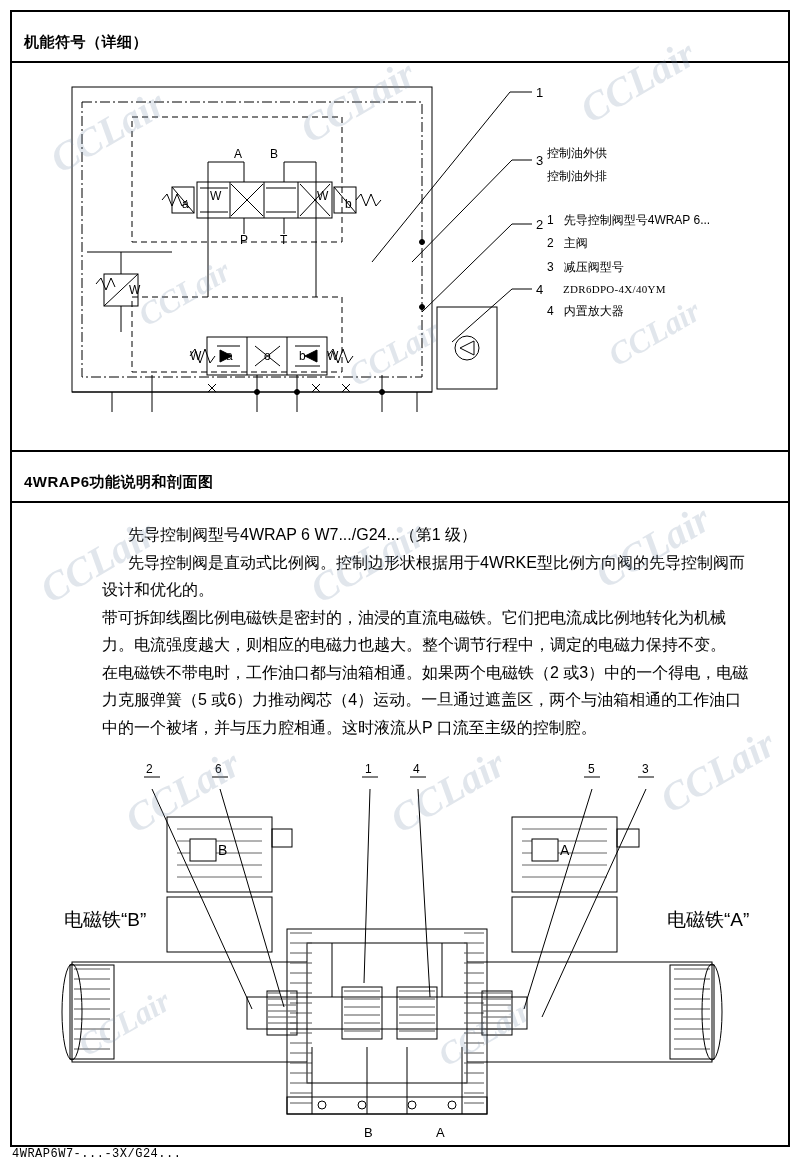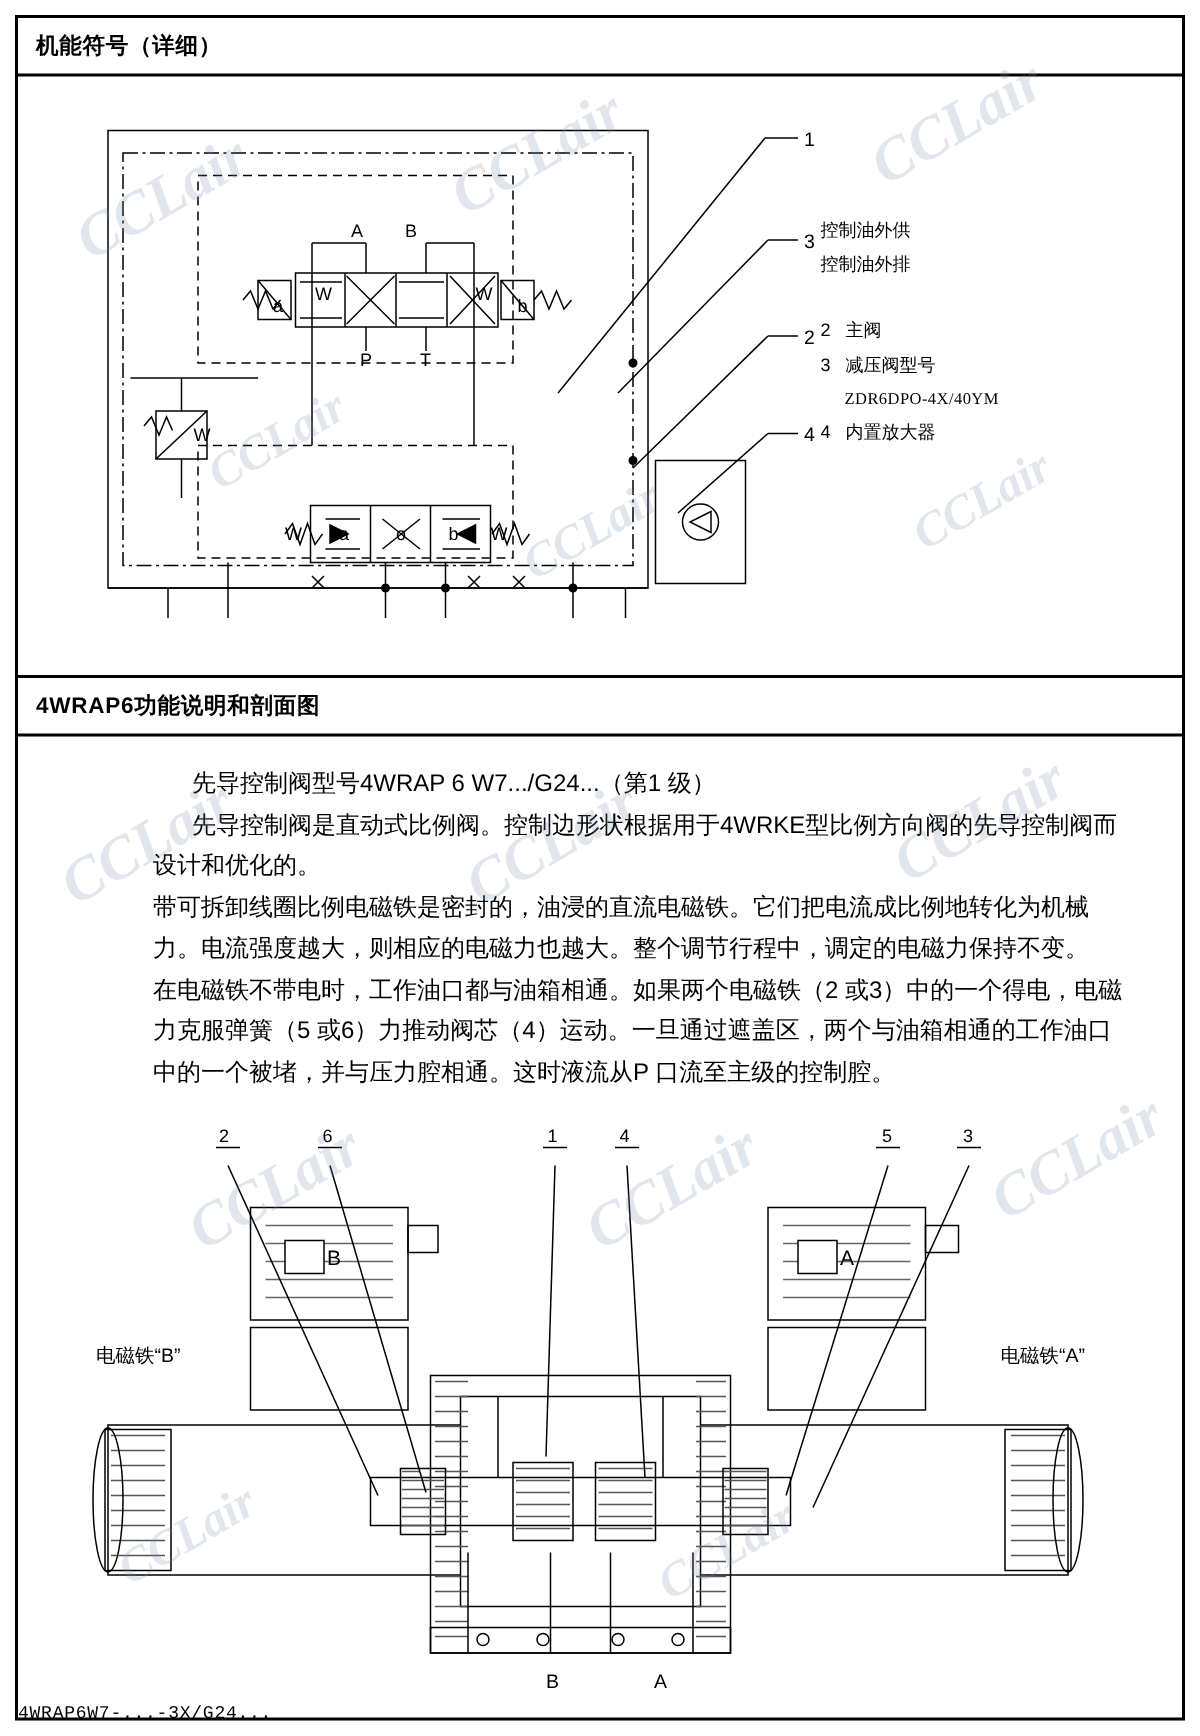--- a/index.html
+++ b/index.html
@@ -13,21 +13,21 @@
     overflow: hidden;
   }
   .page {
     position: absolute;
     left: 10px; top: 10px;
     width: 780px; height: 1137px;
     border: 2px solid #000;
   }
   .section-title {
     border-bottom: 2px solid #000;
-    padding: 9px 10px 9px 12px;
+    padding: 21px 10px 9px 12px;
     font-size: 15px;
     font-weight: bold;
     letter-spacing: 0.5px;
   }
   .panel-1 { position: relative; height: 440px; border-bottom: 2px solid #000; }
   .panel-2 { position: relative; }
 
   
   .schem { position:absolute; left:0; top:0; width:100%; height:100%; }
   .legend {
@@ -55,21 +55,21 @@
   
   .drawing { position: relative; height: 420px; }
   .drawing svg { position:absolute; left:0; top:0; }
   .caption-mono {
     position:absolute; left:0; right:0; bottom: 6px;
     text-align:left;
     font-family: "Liberation Mono", monospace;
     font-size: 12px;
     letter-spacing: 0.5px;
   }
-  .coil-label { position:absolute; font-size: 13px; }
+  .coil-label { position:absolute; font-size: 19px; }
 
   
   .wm {
     position: absolute;
     font-family: "Liberation Serif", serif;
     font-size: 40px;
     font-weight: bold;
     font-style: italic;
     color: rgba(120,140,170,0.22);
     transform: rotate(-30deg);
@@ -206,20 +206,24 @@
           <text x="524" y="282" font-size="13">4</text>
         </g>
       </svg>
 
       <div class="legend">
         <div>控制油外供</div>
         <div>控制油外排</div>
         <div class="gap"></div>
         <div class="gap"></div>
         <div>
+          <span>1</span>
+          &nbsp;&nbsp;<span>先导控制阀型号4WRAP 6...</span>
+        </div>
+        <div>
           <span>2</span>
           &nbsp;&nbsp;<span>主阀</span>
         </div>
         <div>
           <span>3</span>
           &nbsp;&nbsp;<span>减压阀型号</span>
         </div>
         <div class="indent mono">ZDR6DPO-4X/40YM</div>
         <div>
           <span>4</span>

